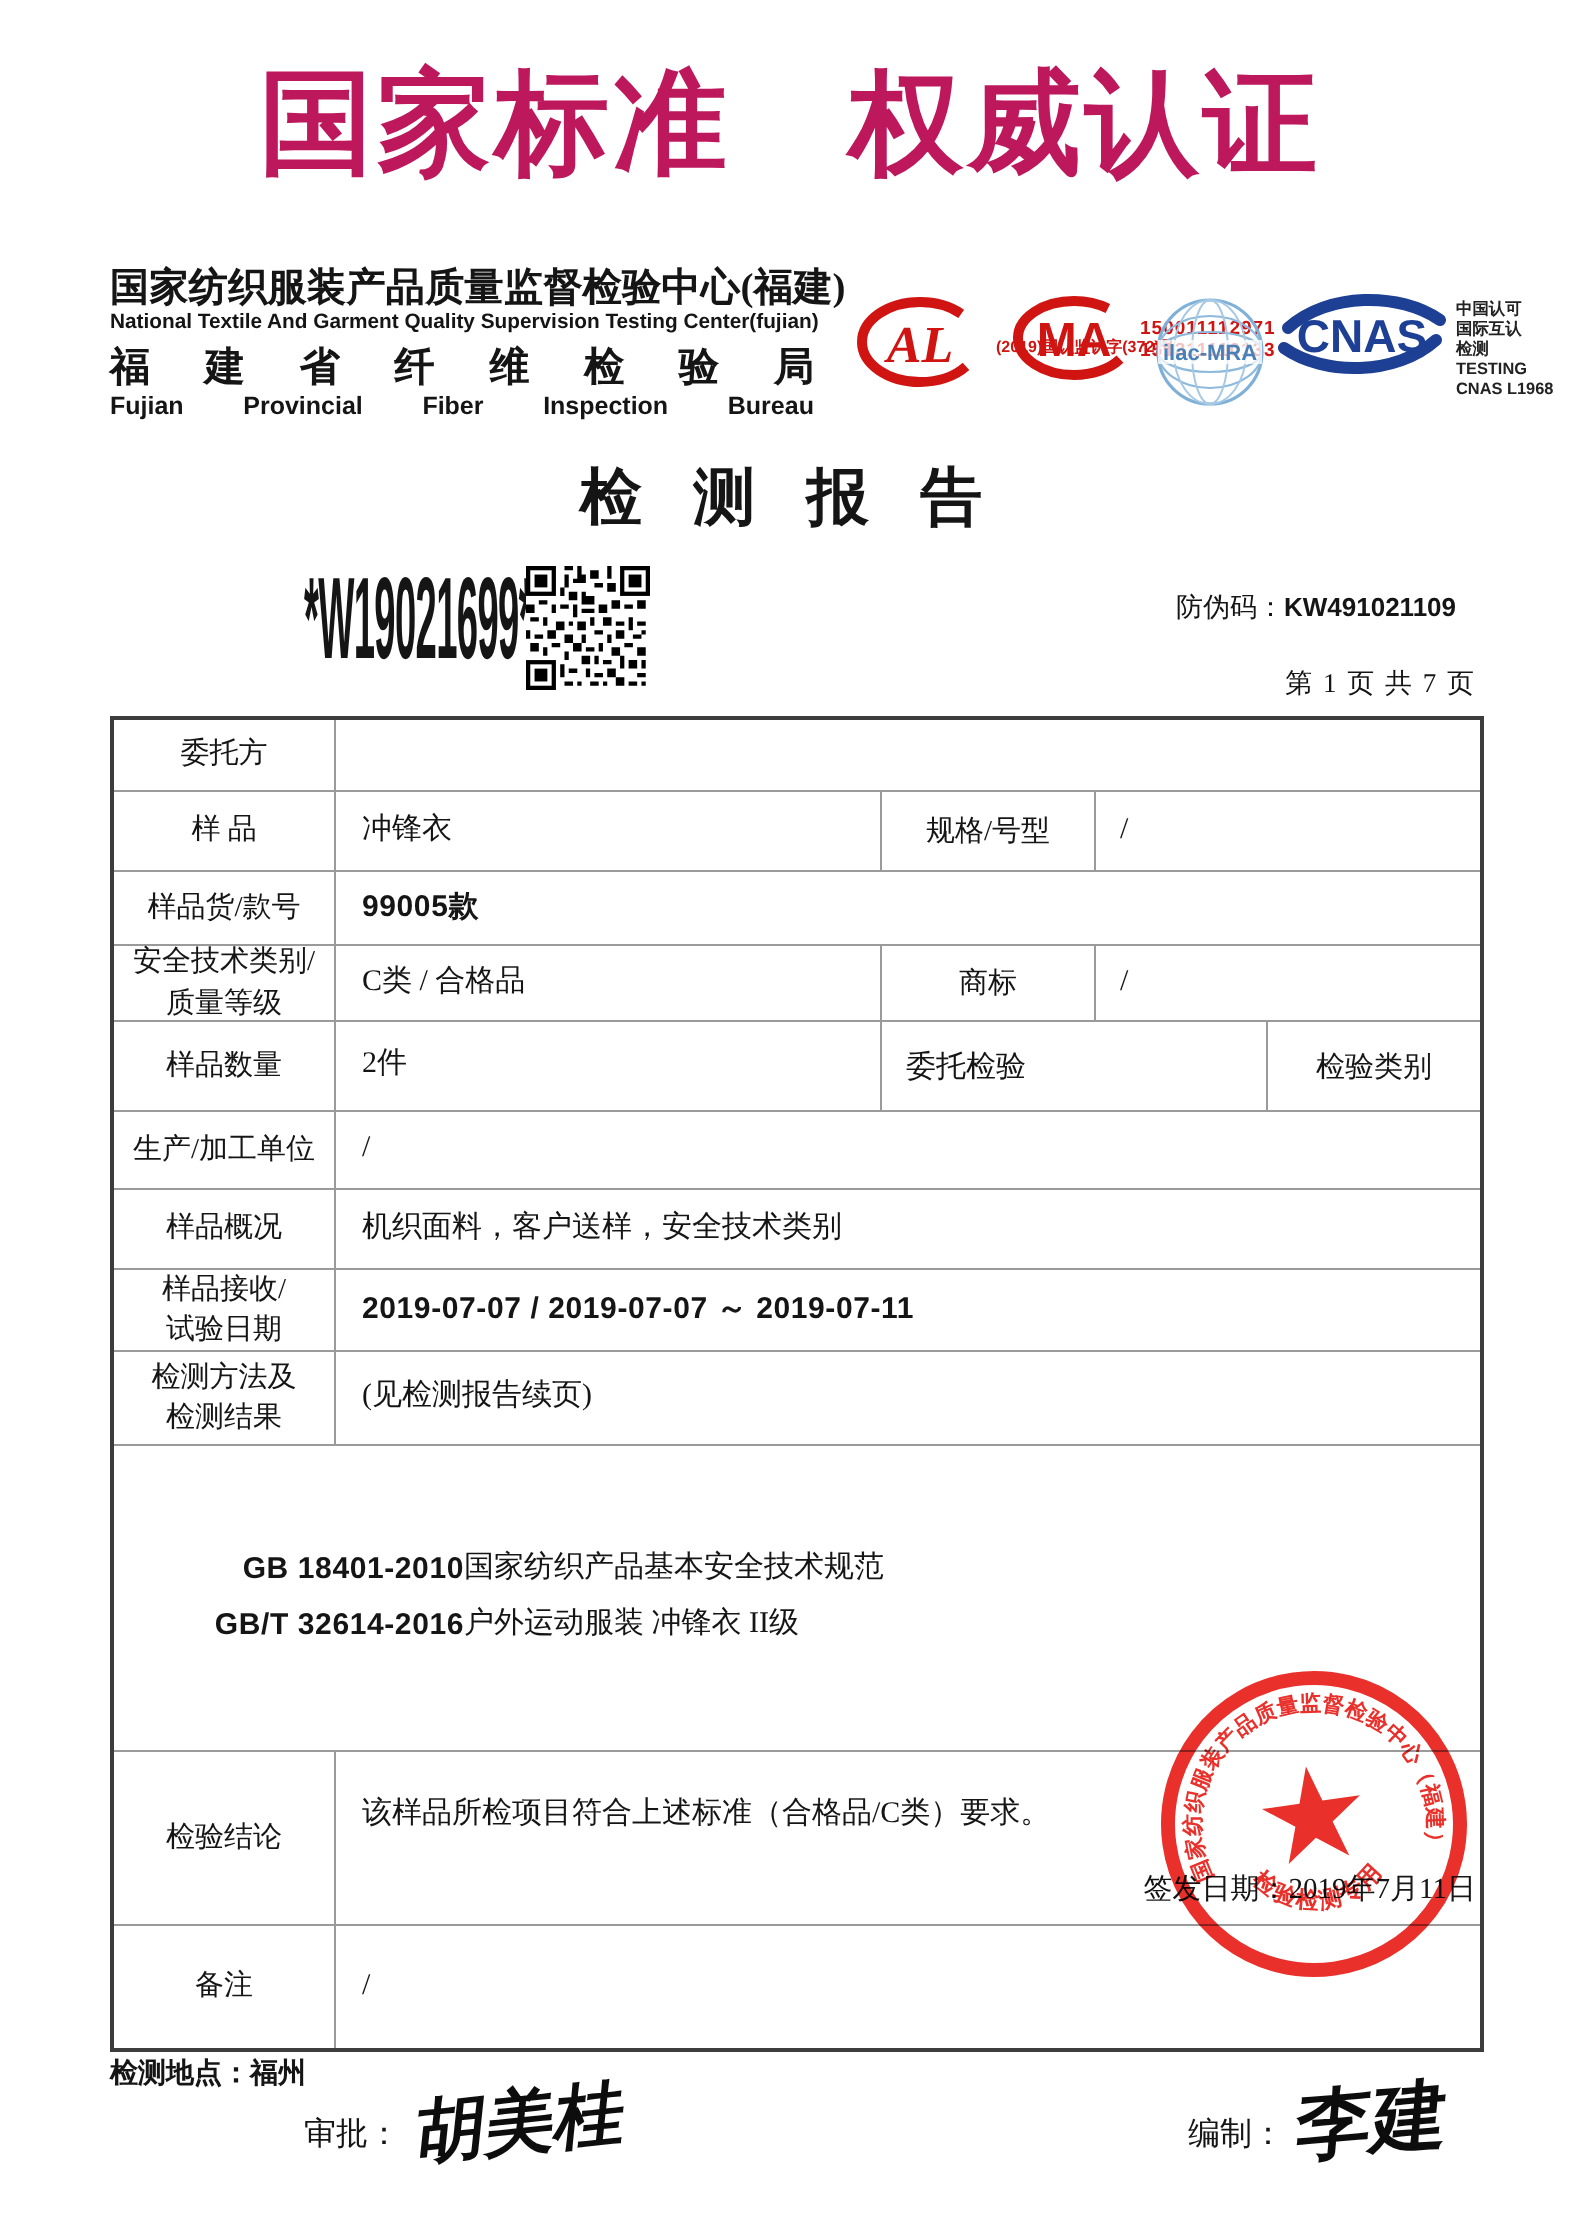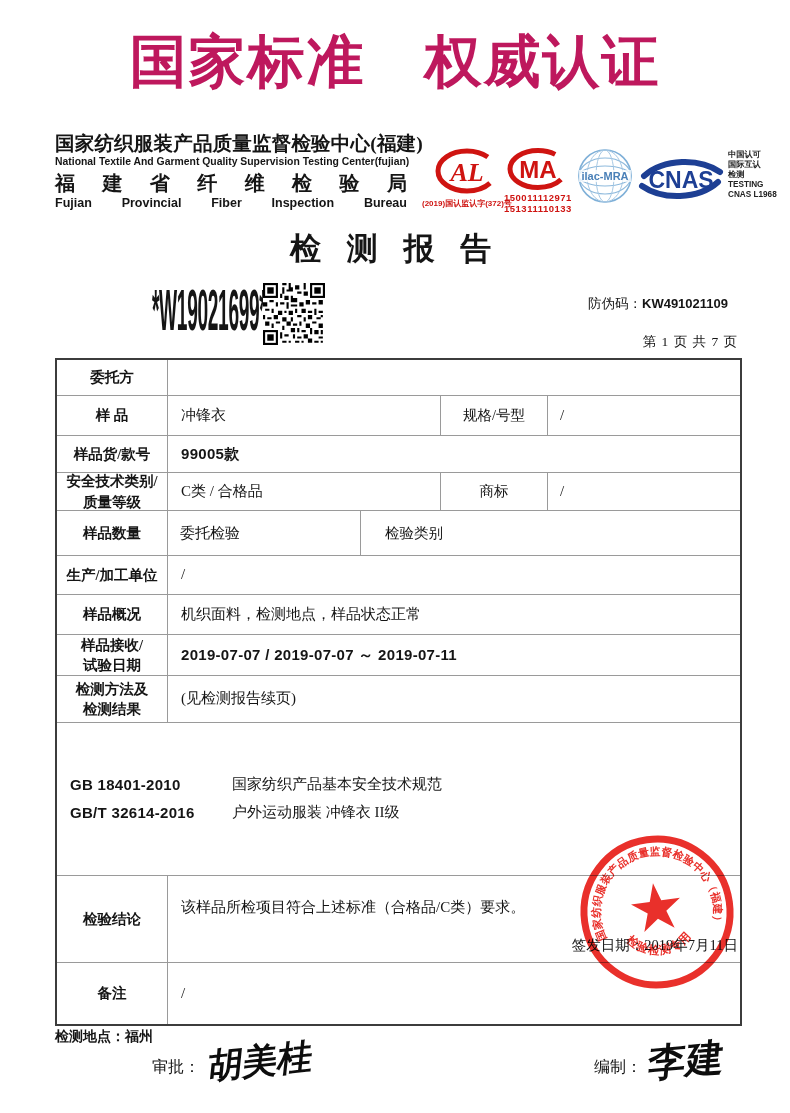--- a/index.html
+++ b/index.html
@@ -15,21 +15,21 @@
   
   .org-cn1{top:130px;left:55px;width:366px;font-size:19.5px;font-weight:700;letter-spacing:.2px;white-space:nowrap;}
   .org-en1{top:156px;left:55px;width:336px;font-size:10.4px;font-weight:700;white-space:nowrap;
            font-family:"Liberation Sans","DejaVu Sans",sans-serif;}
   .org-cn2{top:170px;left:55px;width:352px;display:flex;justify-content:space-between;
            font-size:20px;font-weight:700;}
   .org-en2{top:196px;left:55px;width:352px;display:flex;justify-content:space-between;
            font-size:12.5px;font-weight:700;font-family:"Liberation Sans","DejaVu Sans",sans-serif;}
 
   
-  .logo-wrap{display:flex;flex-direction:column;align-items:center;}
+  .logo-wrap{display:flex;flex-direction:row;align-items:center;}
   .cal-cap{font-size:8px;font-weight:700;color:#cf1411;margin-top:2px;white-space:nowrap;
            font-family:"Liberation Sans","DejaVu Sans",sans-serif;}
   .cma-nums{font-size:9.5px;font-weight:700;color:#cf1411;line-height:1.15;margin-top:1px;
             font-family:"Liberation Sans","DejaVu Sans",sans-serif;letter-spacing:.5px;}
   .cnas-caps{font-size:8.2px;font-weight:700;color:#222;line-height:1.22;
              font-family:"Liberation Sans","DejaVu Sans",sans-serif;}
 
   
   .report-title{top:228px;left:0;width:790px;text-align:center;font-size:31px;font-weight:700;letter-spacing:9px;}
   .barcode-text{top:281px;left:152px;font-size:58px;font-weight:700;line-height:1;white-space:nowrap;
@@ -38,27 +38,27 @@
   .antifake{top:295px;left:588px;font-size:13.5px;}
   .antifake .code{font-family:"Liberation Sans","DejaVu Sans",sans-serif;font-weight:700;font-size:13px;}
   .pageinfo{top:333px;left:438px;width:300px;text-align:right;font-size:13.5px;letter-spacing:1px;}
 
   
   .tbl{top:358px;left:55px;width:683px;border:2px solid #3c3c3c;box-sizing:content-box;background:transparent;}
   .tr{display:flex;box-sizing:border-box;}
   .tr + .tr{border-top:1px solid #9a9a9a;}
   .cell{box-sizing:border-box;display:flex;align-items:center;}
   .cell + .cell{border-left:1px solid #9a9a9a;}
-  .lab{width:110px;justify-content:center;text-align:center;font-size:14.5px;line-height:1.4;white-space:pre-line;padding:2px;font-weight:bold;}
+  .lab{width:110px;justify-content:center;text-align:center;font-size:14.5px;line-height:1.4;white-space:pre-line;padding:2px;}
   .val{flex:1;padding:2px 8px 2px 13px;font-size:15px;line-height:1.45;}
   .lab2{width:107px;justify-content:center;text-align:center;font-size:14.5px;padding:2px;}
   .val2{width:193px;padding:2px 6px 2px 12px;font-size:15px;}
   .std-lines{display:flex;flex-direction:column;gap:6px;}
   .std-line{display:flex;font-size:15px;}
-  .std-code{width:162px;flex:none;}
+  .std-code{width:162px;flex:none;text-align:right;}
   .concl-wrap{position:relative;flex:1;box-sizing:border-box;padding:20px 8px 2px 13px;font-size:15px;
               display:block;line-height:1.5;}
   .sign-date{position:absolute;right:2px;bottom:5px;font-size:14.5px;white-space:nowrap;}
 
   
   .stamp{top:832px;left:577px;width:160px;height:160px;mix-blend-mode:multiply;opacity:.94;
          transform:rotate(-8deg);z-index:5;}
 
   
   .loc{top:1028px;left:55px;font-size:14px;font-weight:700;font-family:"Liberation Sans","DejaVu Sans",sans-serif;}
@@ -125,21 +125,21 @@
       <circle cx="29" cy="29" r="26" fill="none" stroke="#7fb0d8" stroke-width="1.6"></circle>
       <ellipse cx="29" cy="29" rx="26" ry="18" fill="none" stroke="#8db9dc" stroke-width="1.1"></ellipse>
       <ellipse cx="29" cy="29" rx="26" ry="10" fill="none" stroke="#8db9dc" stroke-width="1.1"></ellipse>
       <ellipse cx="29" cy="29" rx="18" ry="26" fill="none" stroke="#a6c8e4" stroke-width="1"></ellipse>
       <ellipse cx="29" cy="29" rx="9" ry="26" fill="none" stroke="#a6c8e4" stroke-width="1"></ellipse>
       <rect x="3" y="23" width="52" height="12" fill="#ffffff" opacity="0.75"></rect>
       <text x="29" y="33" text-anchor="middle" font-size="11" font-weight="bold" fill="#4a80b8" font-family="Liberation Sans, DejaVu Sans, sans-serif">ilac-MRA</text>
     </svg>
   </div>
 
-  <div class="abs" style="top:156px;left:638px;">
+  <div class="abs" style="top:144px;left:638px;">
     <svg width="86" height="46" viewBox="0 0 86 46">
       <path d="M6 20 C26 2 62 2 82 16" fill="none" stroke="#1d3f94" stroke-width="6" stroke-linecap="round"></path>
       <path d="M80 26 C60 44 24 44 4 30" fill="none" stroke="#1d3f94" stroke-width="6" stroke-linecap="round"></path>
       <text x="43" y="32" text-anchor="middle" font-size="23" font-weight="bold" fill="#1d3f94" font-family="Liberation Sans, DejaVu Sans, sans-serif">CNAS</text>
     </svg>
   </div>
   <div class="abs cnas-caps" style="top:150px;left:728px;">
     <div>中国认可</div>
     <div>国际互认</div>
     <div>检测</div>
@@ -196,32 +196,33 @@
     <div class="tr" style="height:38px">
       <div class="cell lab">安全技术类别/
 质量等级</div>
       <div class="cell val">C类 / 合格品</div>
       <div class="cell lab2">商标</div>
       <div class="cell val2">/</div>
     </div>
 
     <div class="tr" style="height:45px">
       <div class="cell lab">样品数量</div>
+      <div class="cell val">2件</div>
       <div class="cell val2">委托检验</div>
       <div class="cell lab2">检验类别</div>
     </div>
 
     <div class="tr" style="height:39px">
       <div class="cell lab">生产/加工单位</div>
       <div class="cell val">/</div>
     </div>
 
     <div class="tr" style="height:40px">
       <div class="cell lab">样品概况</div>
-      <div class="cell val">机织面料，检测地点，样品状态正常</div>
+      <div class="cell val">机织面料，客户送样，安全技术类别</div>
     </div>
 
     <div class="tr" style="height:41px">
       <div class="cell lab">样品接收/
 试验日期</div>
       <div class="cell val num">2019-07-07 / 2019-07-07 ～ 2019-07-11</div>
     </div>
 
     <div class="tr" style="height:47px">
       <div class="cell lab">检测方法及

